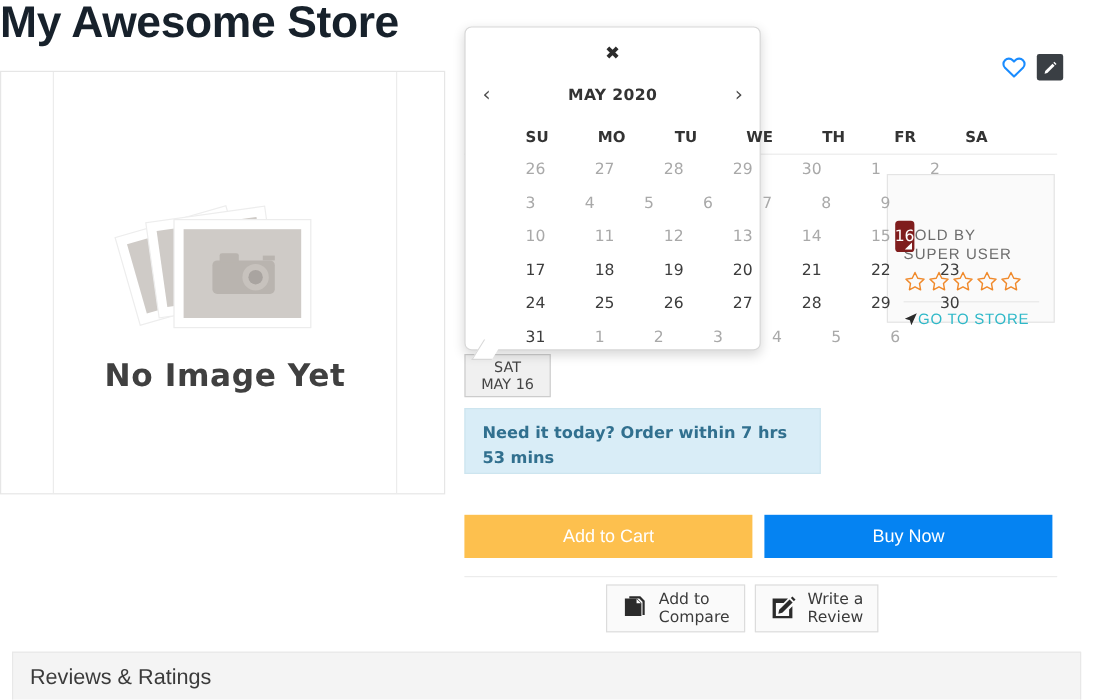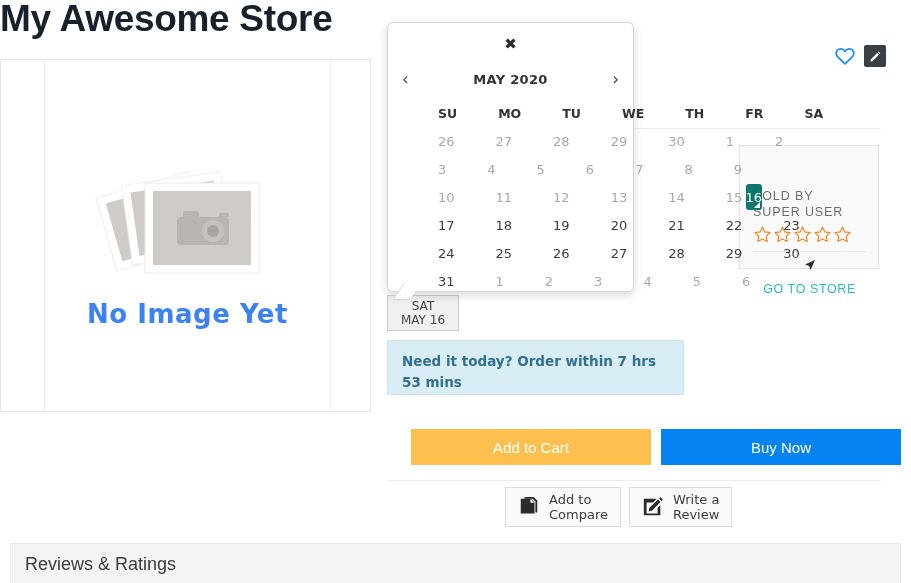--- a/index.html
+++ b/index.html
@@ -34,21 +34,21 @@
     border-left: 1px solid #ececec;
     border-right: 1px solid #ececec;
     display: flex; align-items: center; justify-content: center;
   }
   .noimg { position: relative; width: 230px; height: 190px; }
   .noimg svg { width: 100%; height: 100%; display: block; }
   .noimg-label {
     position: absolute; left: 0; right: 0; bottom: 2px;
     text-align: center;
     font-family: "DejaVu Sans", sans-serif;
-    font-size: 26px; font-weight: bold; color: #3b82f6;
+    font-size: 26px; font-weight: bold; color: #404040;
     letter-spacing: 0.5px;
   }
 
   
   .right-col { position: absolute; left: 387px; top: 0; width: 524px; height: 583px; }
 
   .wish-row { position: absolute; right: 25px; top: 45px; display: flex; align-items: center; gap: 8px; }
   .heart-icon { width: 22px; height: 22px; display: block; }
   .edit-square {
     width: 22px; height: 22px; background: #3a3f44; border-radius: 2px;
@@ -71,21 +71,21 @@
     font-size: 12.5px; color: #6d6d6d; letter-spacing: 0.9px;
     line-height: 16px; text-transform: uppercase; margin-top: 28px;
   }
   .soldby-name {
     font-size: 12.5px; color: #6d6d6d; letter-spacing: 0.9px;
     line-height: 16px; text-transform: uppercase;
   }
   .stars { margin-top: 5px; display: flex; gap: 1px; }
   .star { width: 19px; height: 19px; display: block; }
   .soldby-sep { margin-top: 7px; border-top: 1px solid #e8e8e8; }
-  .store-link-row { margin-top: 7px; display: flex; align-items: center; gap: 11px; cursor: pointer; flex-direction: column; }
+  .store-link-row { margin-top: 7px; display: flex; align-items: center; gap: 0; cursor: pointer; }
   .nav-arrow-icon { width: 12px; height: 12px; display: block; }
   .store-link {
     font-size: 12.5px; color: #2eb8c8; letter-spacing: 0.6px; text-transform: uppercase;
   }
 
   
   .date-chip {
     position: absolute; left: 0px; top: 295px;
     width: 72px; height: 36px;
     border: 1px solid #ccc; border-radius: 0;
@@ -106,21 +106,21 @@
     font-family: "DejaVu Sans", sans-serif;
   }
 
   
   .buy-row { position: absolute; left: 0px; top: 429px; display: flex; gap: 10px; }
   .btn-cart, .btn-buy {
     height: 36px; border: none; color: #fff; font-size: 15px;
     display: flex; align-items: center; justify-content: center; cursor: pointer;
     font-family: "Liberation Sans", sans-serif;
   }
-  .btn-cart { width: 240px; background: #fdc04e; margin-left: 24px; }
+  .btn-cart { width: 240px; background: #fdc04e; }
   .btn-buy  { width: 240px; background: #0583f2; }
 
   .lower-rule { position: absolute; left: 0px; top: 480px; width: 494px; height: 1px; background: #ececec; }
 
   .small-btn-row { position: absolute; left: 118px; top: 487px; display: flex; gap: 8px; }
   .sbtn {
     height: 40px; border: 1px solid #dcdcdc; background: #fafafa;
     display: flex; align-items: center; gap: 9px; padding: 0 12px; cursor: pointer;
   }
   .sbtn-icon { width: 22px; height: 22px; display: block; flex: none; }
@@ -168,21 +168,21 @@
   .cal-cell {
     width: 32.7px; height: 28px;
     display: flex; align-items: center; justify-content: center;
     font-size: 13px; font-family: "DejaVu Sans", sans-serif; margin-left: 41px;
   }
   .cal-dow { font-weight: bold; color: #333; font-size: 12.5px; }
   .day { color: #3d3d3d; cursor: pointer; }
   .day.muted { color: #a9a9a9; }
   .day.selected {
     position: relative;
-    background: #0f766e; color: #fff; border-radius: 3px;
+    background: #7f1d1d; color: #fff; border-radius: 3px;
     width: 44px; height: 26px; margin: 1px 3.3px;
   }
   .day.selected:after {
     content: ""; position: absolute; right: 2px; bottom: 2px;
     border-left: 6px solid transparent; border-bottom: 6px solid #fff;
   }
 </style>
 </head>
 <body>
 

